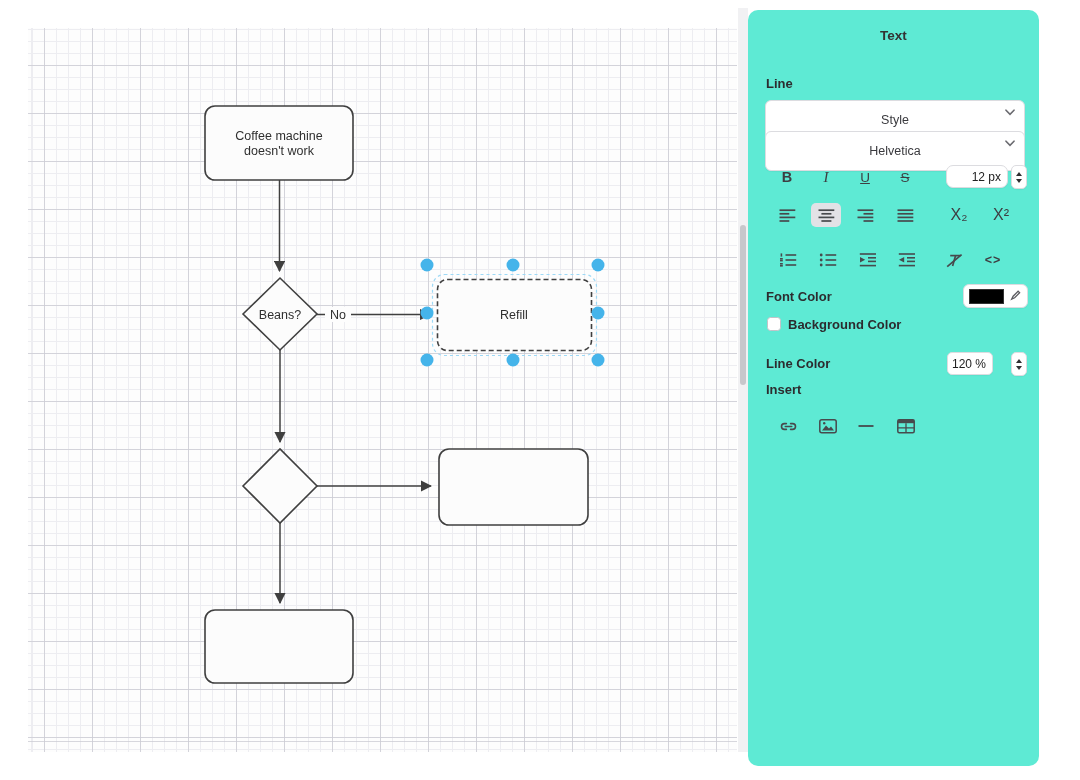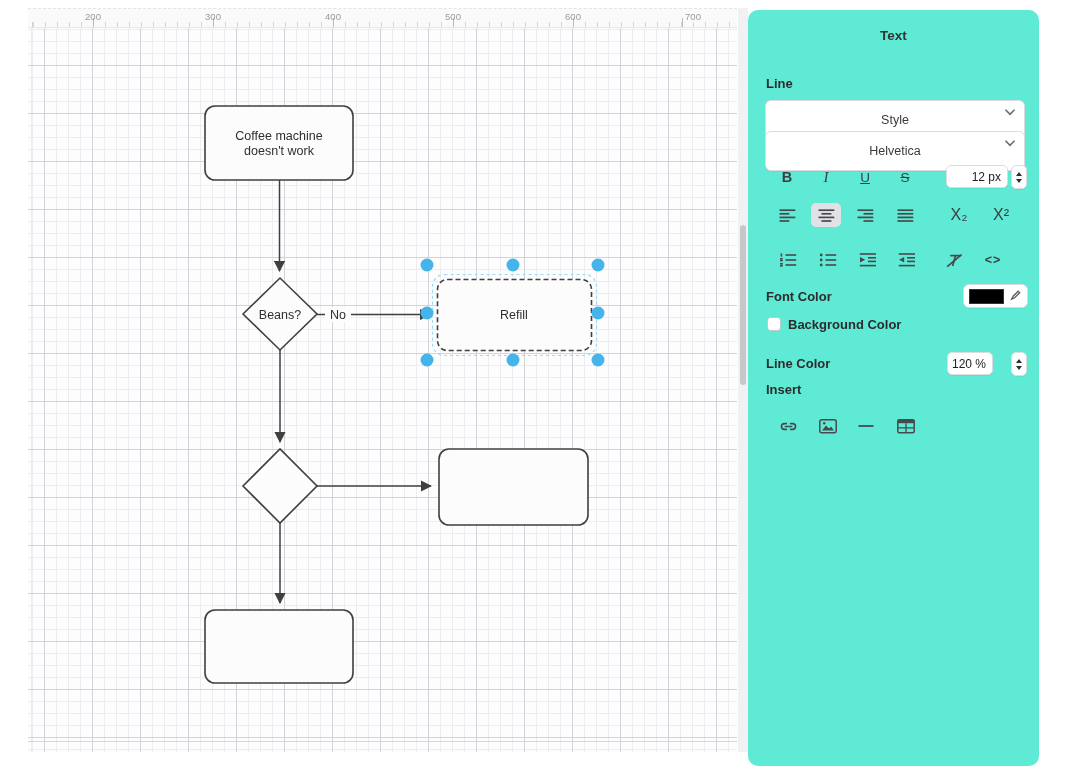--- a/index.html
+++ b/index.html
@@ -77,28 +77,20 @@
   .swatch { width:36px; height:15px; background:#000; border:1px solid #333; }
   .checkbox { width:14px; height:14px; background:#fff; border:1px solid #c3c3c8;
     border-radius:3.5px; }
   svg.icon { display:block; }
 </style>
 </head>
 <body>
 
 <div id="app">
 
-  <div id="ruler">
-    <span class="ruler-label" style="left:65px">200</span>
-    <span class="ruler-label" style="left:185px">300</span>
-    <span class="ruler-label" style="left:305px">400</span>
-    <span class="ruler-label" style="left:425px">500</span>
-    <span class="ruler-label" style="left:545px">600</span>
-    <span class="ruler-label" style="left:665px">700</span>
-  </div>
 
   <div id="grid"></div>
 
   <svg id="diagram-svg" viewBox="0 0 709 744">
     <defs>
       <marker id="arrow" viewBox="0 0 10 10" refX="9" refY="5" markerWidth="7.5" markerHeight="7.5" orient="auto-start-reverse">
         <path d="M0 0 L10 5 L0 10 z" fill="#3f3f3f"></path>
       </marker>
     </defs>
 
@@ -166,21 +158,21 @@
       </div>
     <div class="p-abs tool-btn" style="left:63px; top:155px">
         <span class="glyph-i">I</span>
       </div>
     <div class="p-abs tool-btn" style="left:102px; top:155px">
         <span class="glyph-u">U</span>
       </div>
     <div class="p-abs tool-btn" style="left:142px; top:155px">
         <span class="glyph-s">S</span>
       </div>
-    <input class="p-abs num-input" style="left: 198px; top: 155px; width: 62px;" readonly="" value="12 px">
+    <input class="p-abs num-input" style="left: 198px; top: 155px; width: 62px; border-radius: 7px;" readonly="" value="12 px">
     <div class="p-abs stepper" style="left:263px; top:155px">
       <div class="tri-up"></div>
       <div class="tri-down"></div>
     </div>
 
     <div class="p-abs tool-btn" style="left:24px; top:193px">
       <svg class="icon" width="17" height="13" viewBox="0 0 17 13">
           <g stroke="#474a4d" stroke-width="1.7">
             <path d="M0.5 1.2 H16.3"></path>
             <path d="M0.5 4.8 H10.3"></path>

